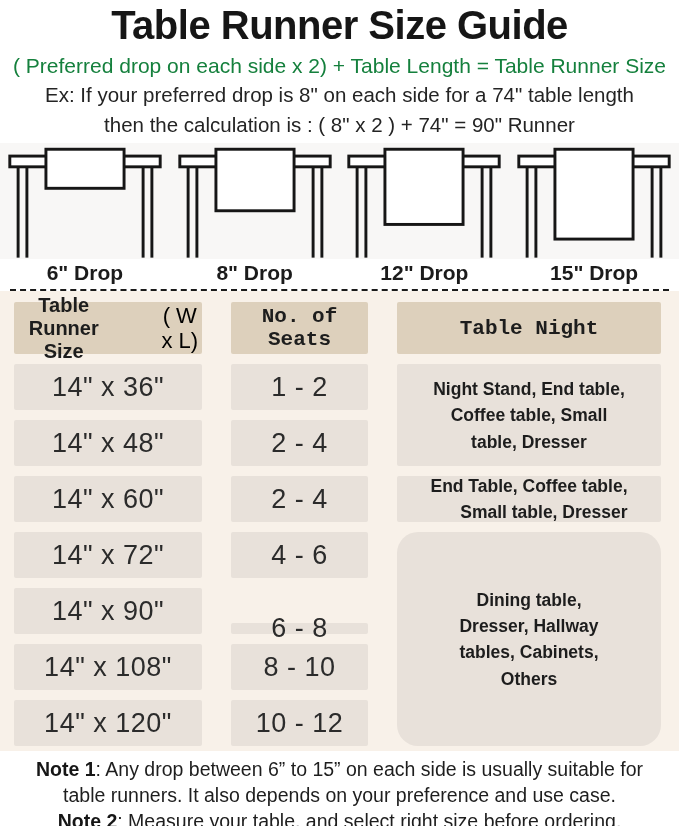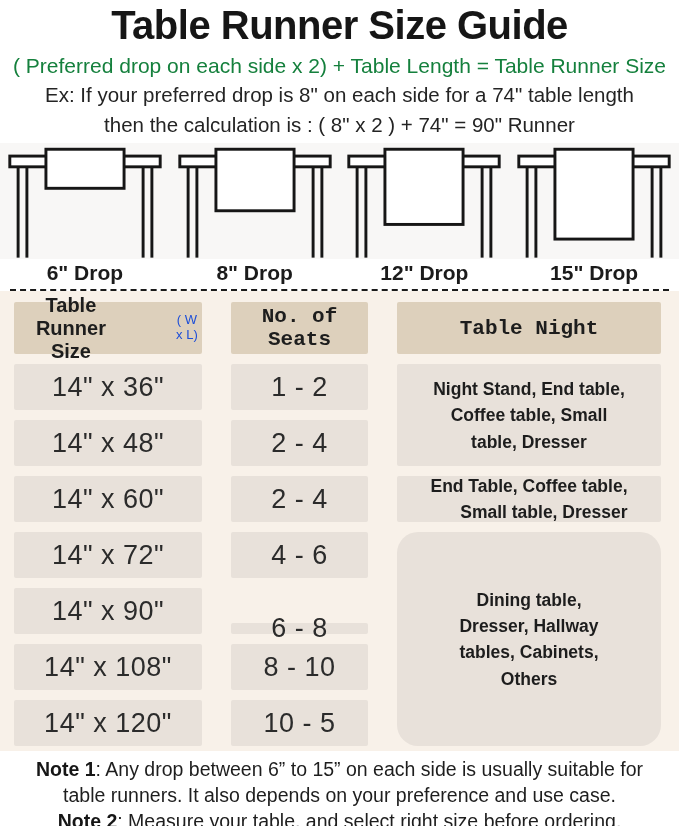--- a/index.html
+++ b/index.html
@@ -45,21 +45,21 @@
     grid-template-rows:52px repeat(7,46px);
     column-gap:29px; row-gap:10px;
   }
   .cell {
     background:#e8e1da; border-radius:2px;
     display:flex; align-items:center; justify-content:center;
     text-align:center;
   }
   .cell.header { background:#ddd0bc; flex-direction:row; }
   .hdr-main { font-size:20px; font-weight:700; line-height:1.15; color:#1d1d1d; }
-  .hdr-sub  { font-size:13px; font-weight:400; line-height:1.15; color:#1d4ed8;margin-left:44px; }
+  .hdr-sub  { font-size:22px; font-weight:400; line-height:1.15; color:#000000;margin-left:44px; }
   .hdr-single { font-size:21px; font-weight:700; color:#1d1d1d;font-family:Liberation Mono, monospace; }
   .val { font-size:27px; font-weight:400; color:#2b2b2b; letter-spacing:0.5px; }
   .type-cell {
     font-size:17.5px; font-weight:700; line-height:1.5;
     white-space:pre-line; color:#1d1d1d;
   }
   
   .notes-section { background:#ffffff; padding:6px 10px 4px; }
   .note {
     text-align:center; font-size:19.5px; line-height:1.33;
@@ -178,21 +178,21 @@
       <div class="cell" style="grid-column:2;grid-row:5;">
           <span class="val">4 - 6</span>
         </div>
       <div class="cell" style="grid-column:2;grid-row:6;margin-top:35px;">
           <span class="val">6 - 8</span>
         </div>
       <div class="cell" style="grid-column:2;grid-row:7;">
           <span class="val">8 - 10</span>
         </div>
       <div class="cell" style="grid-column:2;grid-row:8;">
-          <span class="val">10 - 5</span>
+          <span class="val">10 - 12</span>
         </div>
 
       <div class="cell type-cell" style="grid-column:3;grid-row:2/4;">Night Stand, End table,
 Coffee table, Small
 table, Dresser</div>
       <div class="cell type-cell" style="grid-column:3;grid-row:4/5;text-align:right;">End Table, Coffee table,
 Small table, Dresser</div>
       <div class="cell type-cell" style="grid-column:3;grid-row:5/9;border-radius:21px;">Dining table,
 Dresser, Hallway
 tables, Cabinets,

